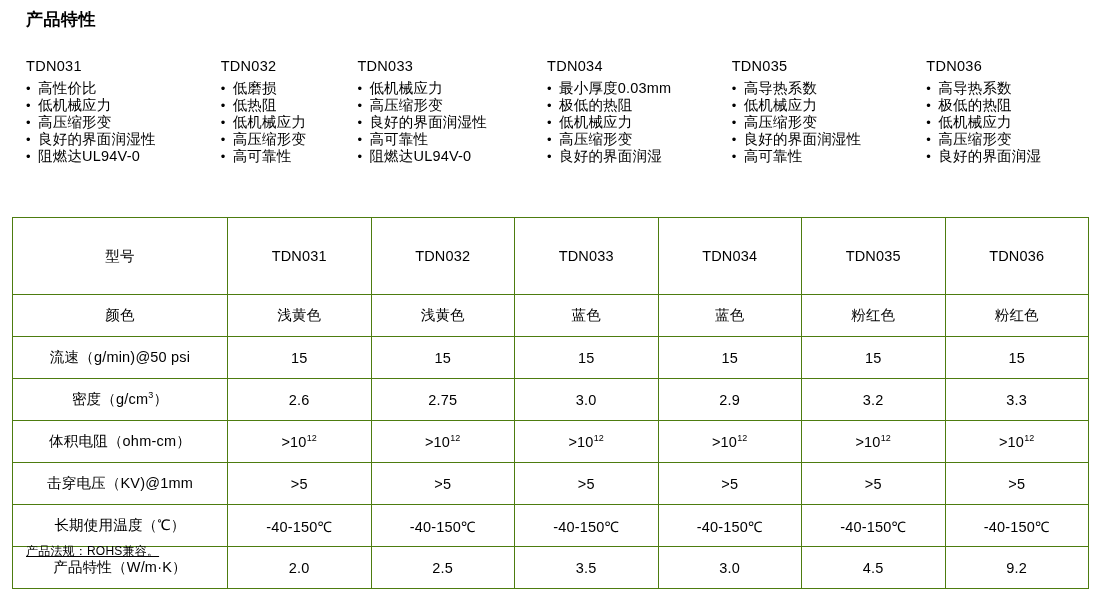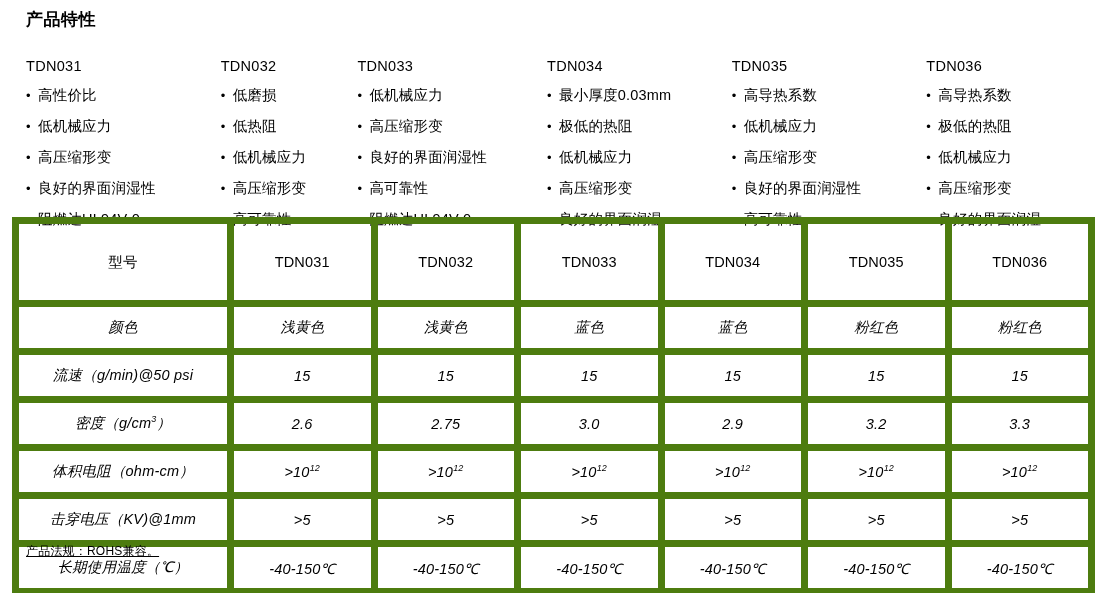--- a/index.html
+++ b/index.html
@@ -49,56 +49,55 @@
   .feature-col.c3 { width: 185px; }
   .feature-col.c4 { width: 195px; }
   .feature-col.c5 { width: 160px; }
   .feature-head {
     font-size: 14.5px;
     margin-bottom: 6px;
     letter-spacing: 0.3px;
   }
   .feature-item {
     font-size: 14.5px;
-    line-height: 30px;
+    line-height: 17px;
     white-space: nowrap;
     letter-spacing: 0.2px;
   }
   .feature-item .bullet {
     display: inline-block;
     width: 12px;
     font-size: 13px;
     vertical-align: baseline;
   }
   
   table.spec {
     position: absolute;
     left: 12px;
     top: 217px;
     width: 1077px;
     border-collapse: collapse;
     table-layout: fixed;
   }
   table.spec td {
-    border: 7px solid #4d7c0f;
+    border: 1px solid #4d7c0f;
     text-align: center;
     vertical-align: middle;
     font-size: 14.5px;
     padding: 4px 2px;
     letter-spacing: 0.2px;
   }
   table.spec col.label { width: 215px; }
   table.spec col.val { width: 143.5px; }
   tr.head td {
     height: 68px;
     font-size: 14.5px;
   }
   tr.body td {
     height: 33px;
-    font-style: italic;
   }
   sup {
     font-size: 9px;
     vertical-align: super;
   }
   
   .footer-note {
     position: absolute;
     left: 26px;
     top: 543px;

